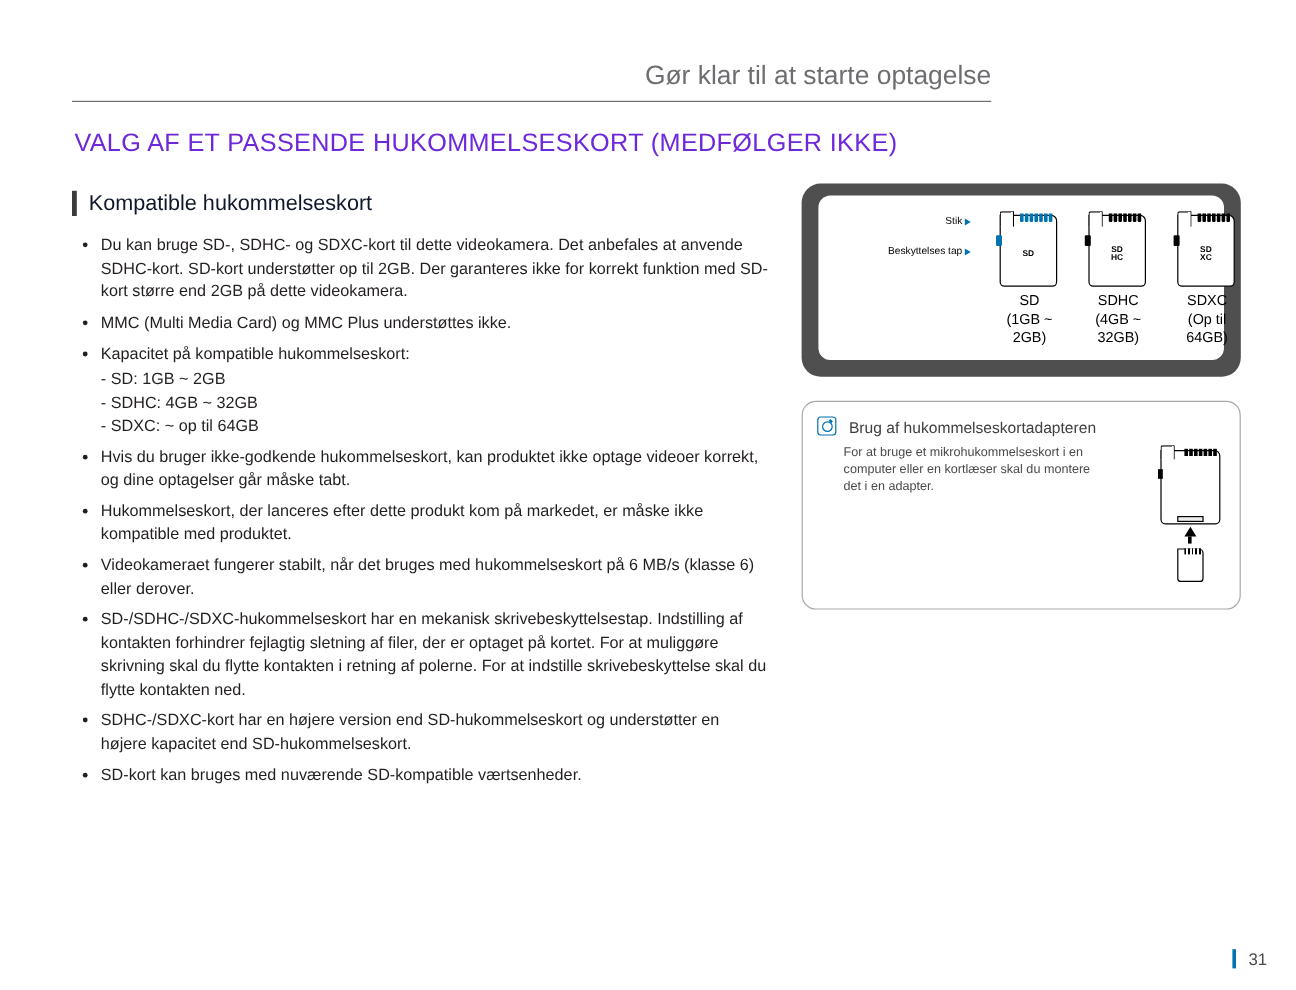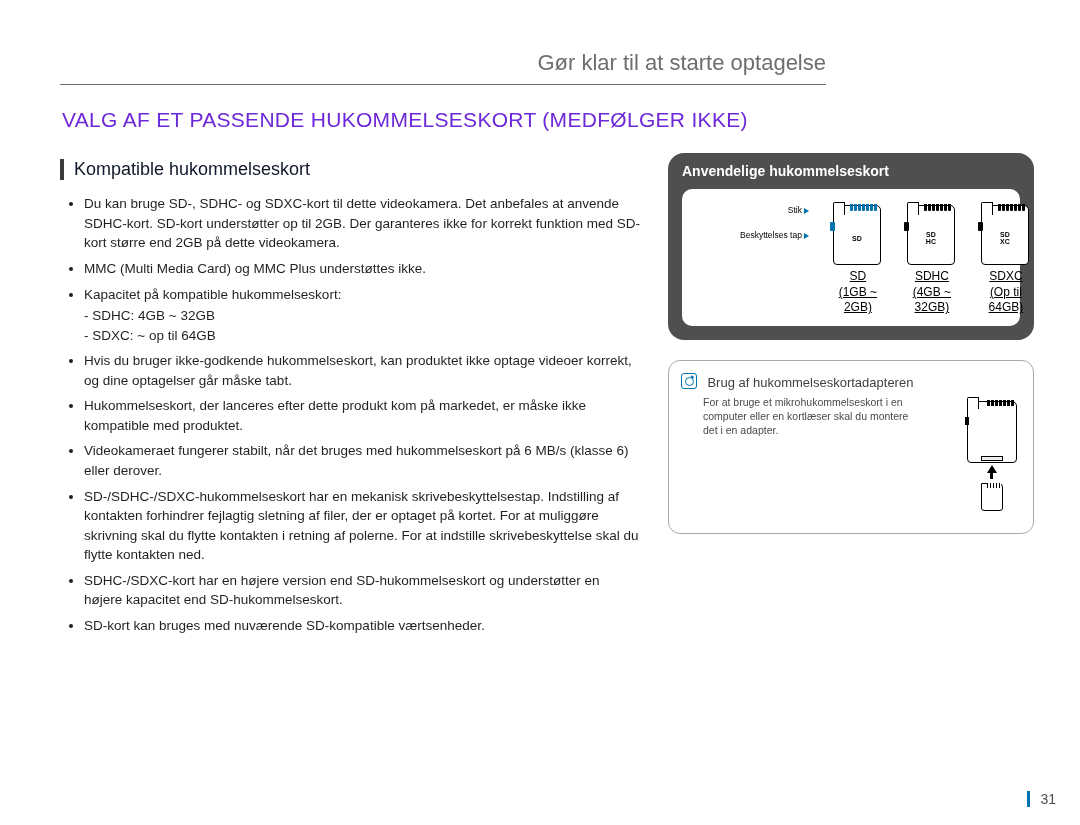--- a/index.html
+++ b/index.html
@@ -101,21 +101,20 @@
     border-bottom: 3px solid transparent;
     border-left: 5px solid #0073b0;
     vertical-align: middle;
     margin-left: 2px;
   }
   .card-col {
     display: flex;
     flex-direction: column;
     align-items: center;
     flex: 1;
-    text-decoration: underline;
   }
   .sd-card {
     position: relative;
     width: 50px;
     height: 62px;
     margin-bottom: 6px;
   }
   .sd-body {
     position: absolute;
     left: 0; top: 4px;
@@ -306,36 +305,36 @@
   <div class="columns">
     <div class="col-left">
       <div class="subhead">Kompatible hukommelseskort</div>
 
       <ul class="bullets">
         <li>Du kan bruge SD-, SDHC- og SDXC-kort til dette videokamera. Det anbefales at anvende SDHC-kort. SD-kort understøtter op til 2GB. Der garanteres ikke for korrekt funktion med SD-kort større end 2GB på dette videokamera.</li>
         <li>MMC (Multi Media Card) og MMC Plus understøttes ikke.</li>
         <li>
           <span>Kapacitet på kompatible hukommelseskort:</span>
           <div class="sub-lines">
+            <div>SD: 1GB ~ 2GB</div>
             <div>SDHC: 4GB ~ 32GB</div>
             <div>SDXC: ~ op til 64GB</div>
           </div>
         </li>
         <li>Hvis du bruger ikke-godkende hukommelseskort, kan produktet ikke optage videoer korrekt, og dine optagelser går måske tabt.</li>
         <li>Hukommelseskort, der lanceres efter dette produkt kom på markedet, er måske ikke kompatible med produktet.</li>
         <li>Videokameraet fungerer stabilt, når det bruges med hukommelseskort på 6 MB/s (klasse 6) eller derover.</li>
         <li>SD-/SDHC-/SDXC-hukommelseskort har en mekanisk skrivebeskyttelsestap. Indstilling af kontakten forhindrer fejlagtig sletning af filer, der er optaget på kortet. For at muliggøre skrivning skal du flytte kontakten i retning af polerne. For at indstille skrivebeskyttelse skal du flytte kontakten ned.</li>
         <li>SDHC-/SDXC-kort har en højere version end SD-hukommelseskort og understøtter en højere kapacitet end SD-hukommelseskort.</li>
         <li>SD-kort kan bruges med nuværende SD-kompatible værtsenheder.</li>
       </ul>
     </div>
 
     <div class="col-right">
       <div class="card-box">
-        <div class="box-title">Anvendelige hukommelseskort</div>
         <div class="card-inner">
           <div class="labels-col">
             <div><span>Stik</span><span class="arrow"></span></div>
             <div style="margin-top:12px;margin-left:48px;"><span>Beskyttelses tap</span><span class="arrow"></span></div>
           </div>
 
           <div class="card-col">
             <div class="sd-card">
               <div class="sd-body">
                   <div class="sd-notch"></div>

